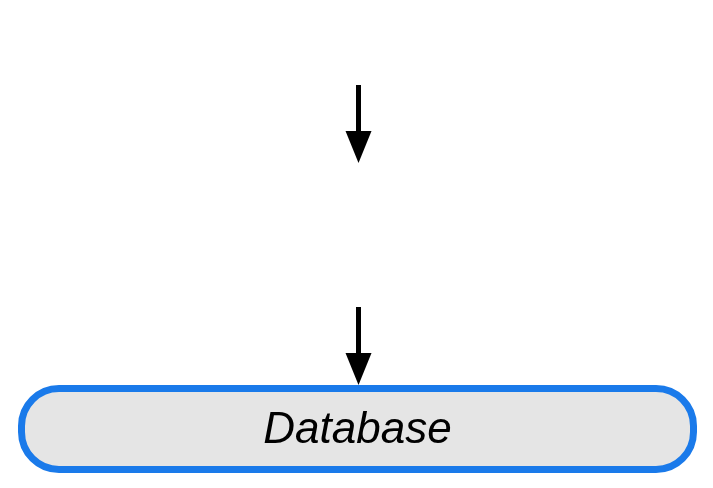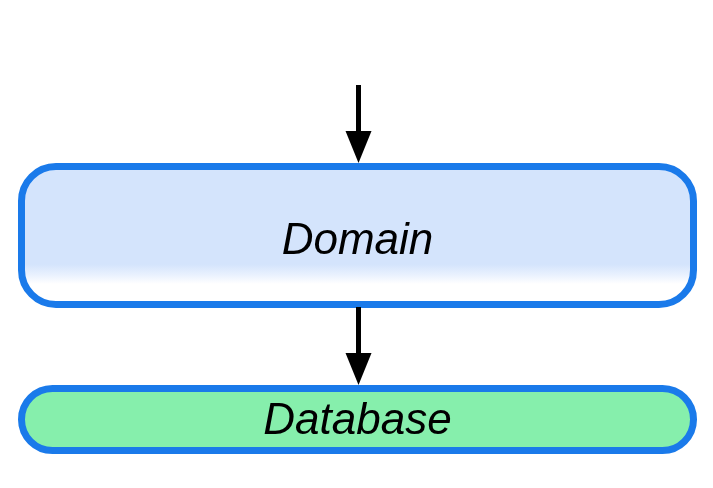--- a/index.html
+++ b/index.html
@@ -74,25 +74,25 @@
   #node-domain .node-label {
     font-size: 44px;
     margin-top: 47px;
   }
 
   
   #node-database {
     left: 18px;
     top: 385px;
     width: 679px;
-    height: 69px;
+    height: 88px;
     border-width: 7px;
     border-color: #1a7aea;
     border-radius: 41px;
-    background: #86efac;
+    background: #e5e5e5;
   }
   #node-database .node-label {
     font-size: 44px;
     transform: translateY(-1px);
   }
 
   
   .arrow {
     position: absolute;
     left: 0;
@@ -107,23 +107,20 @@
 <body>
 
 <div id="canvas">
 
 
   <svg class="arrow" id="arrow-app-domain" width="40" height="82" viewBox="0 0 40 82">
     <line x1="18.5" y1="1" x2="18.5" y2="50" stroke="#000000" stroke-width="5"></line>
     <polygon points="18.5,79 5.5,47 31.5,47" fill="#000000"></polygon>
   </svg>
 
-  <div class="node" id="node-domain">
-    <span class="node-label">Domain</span>
-  </div>
 
   <svg class="arrow" id="arrow-domain-db" width="40" height="82" viewBox="0 0 40 82">
     <line x1="18.5" y1="1" x2="18.5" y2="50" stroke="#000000" stroke-width="5"></line>
     <polygon points="18.5,79 5.5,47 31.5,47" fill="#000000"></polygon>
   </svg>
 
   <div class="node" id="node-database">
     <span class="node-label">Database</span>
   </div>
 

